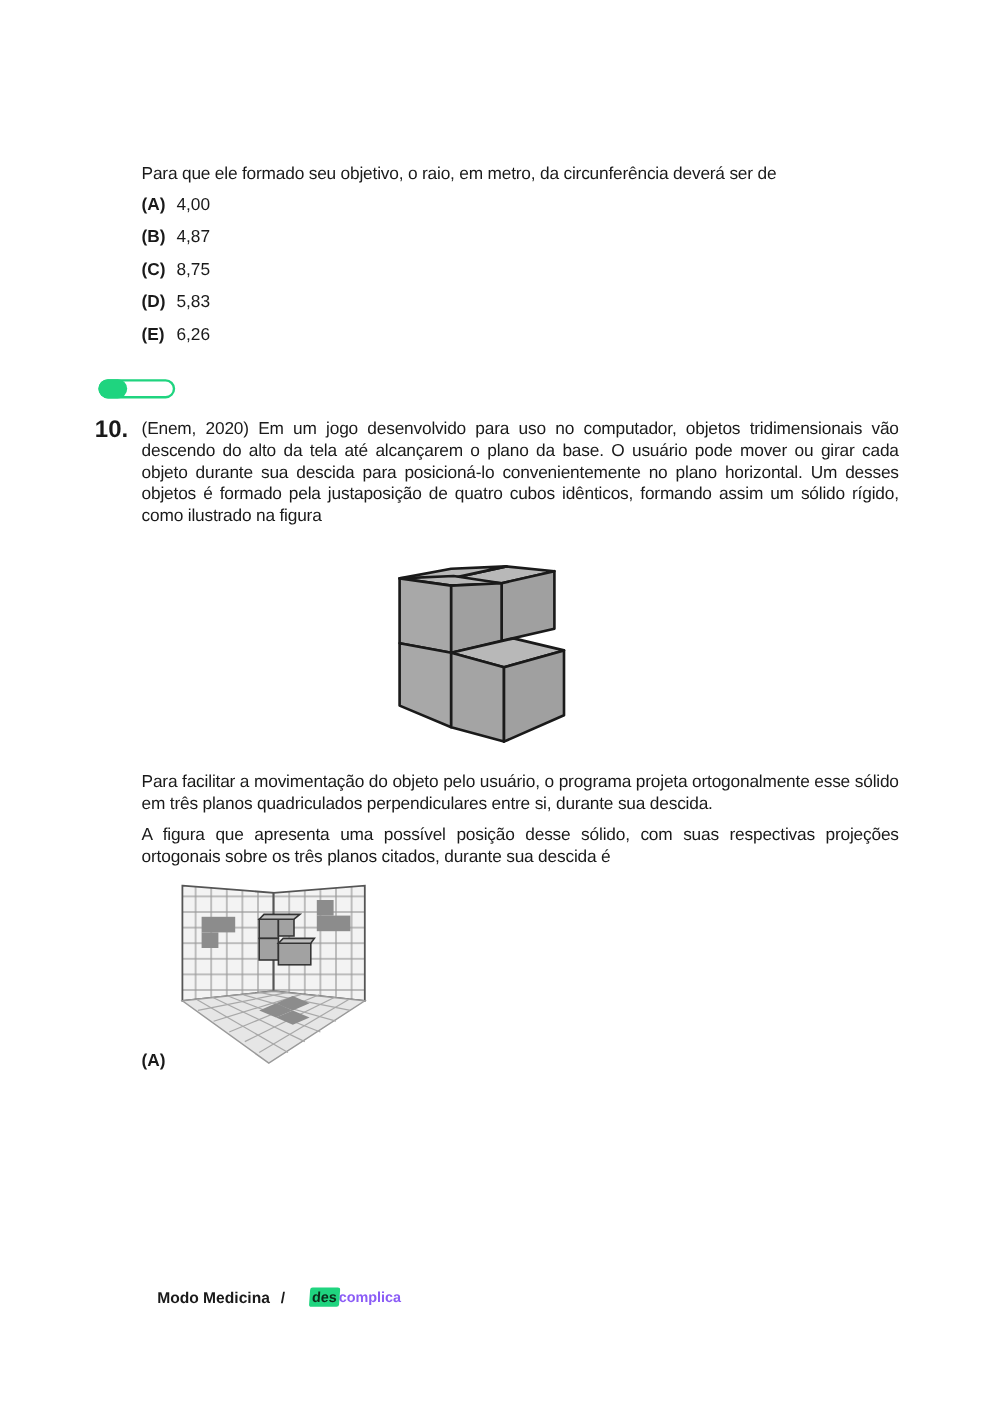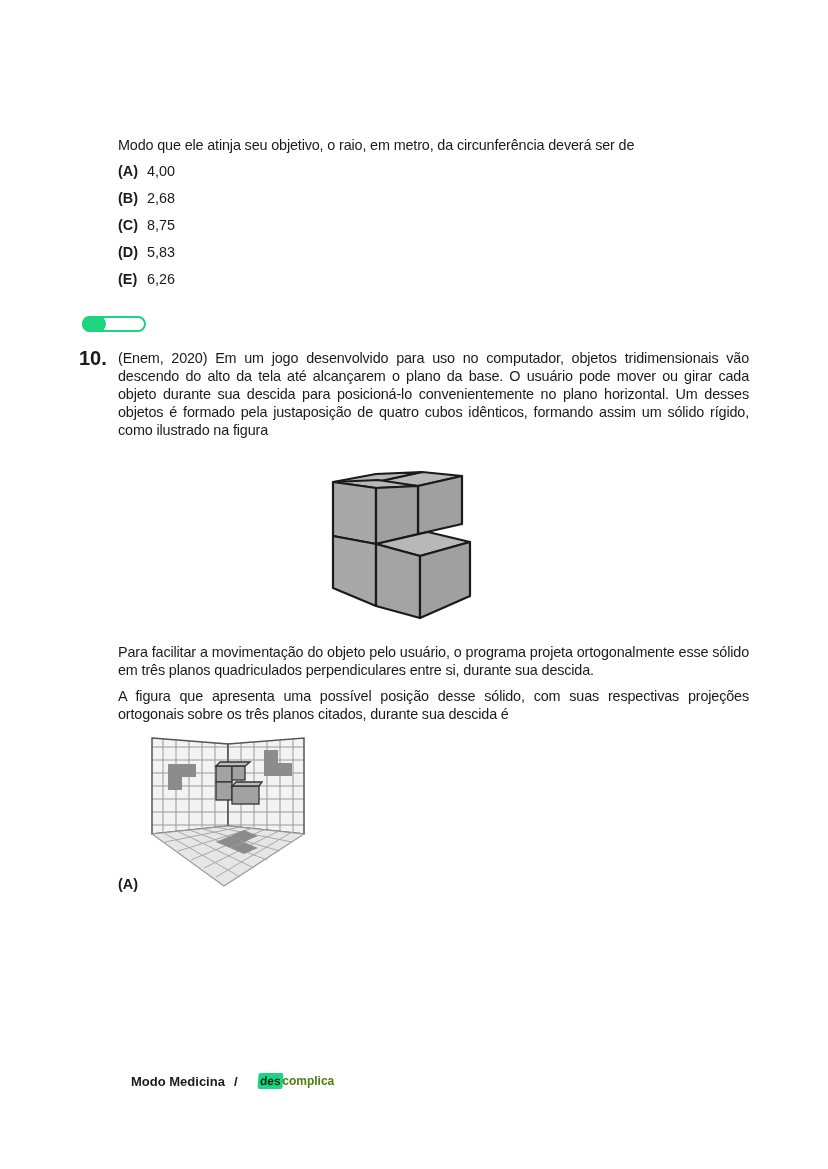--- a/index.html
+++ b/index.html
@@ -13,37 +13,37 @@
   .opt .letter { font-weight:bold; width:29px; }
   .toggle { position:absolute; left:82px; top:316px; width:64px; height:16px; border:2px solid #1fd47f;
             border-radius:10px; box-sizing:border-box; }
   .toggle .knob { position:absolute; left:-2px; top:-2px; width:24px; height:16px; background:#1fd47f; border-radius:10px; }
   .qnum { position:absolute; left:79px; top:349px; font-weight:bold; font-size:20px; line-height:18px; }
   .fig { position:absolute; }
   .footer { position:absolute; left:89px; top:1073px; font-size:13px; font-weight:bold; display:flex; align-items:center;margin-left:42px; }
   .footer .sep { margin-left:9px; margin-right:20px; }
   .logo { display:flex; align-items:center; font-size:12px; font-weight:bold; }
   .logo .des { background:#1fd47f; color:#0b2a1a; padding:1px 2px; border-radius:2px; transform:skewX(-4deg); }
-  .logo .rest { color:#4d7c0f; }
+  .logo .rest { color:#8b5cf6; }
   .fig-label { position:absolute; left:118px; top:876px; font-weight:bold; font-size:14.4px; }
 </style>
 </head>
 <body>
 
 <div class="page">
 
-  <div class="para last" style="top:136px;">Modo que ele atinja seu objetivo, o raio, em metro, da circunferência deverá ser de</div>
+  <div class="para last" style="top:136px;">Para que ele formado seu objetivo, o raio, em metro, da circunferência deverá ser de</div>
 
   <div class="opt" style="top:162px;">
     <span class="letter">(A)</span>
     <span>4,00</span>
   </div>
   <div class="opt" style="top:189px;">
     <span class="letter">(B)</span>
-    <span>2,68</span>
+    <span>4,87</span>
   </div>
   <div class="opt" style="top:216px;">
     <span class="letter">(C)</span>
     <span>8,75</span>
   </div>
   <div class="opt" style="top:243px;">
     <span class="letter">(D)</span>
     <span>5,83</span>
   </div>
   <div class="opt" style="top:270px;">

